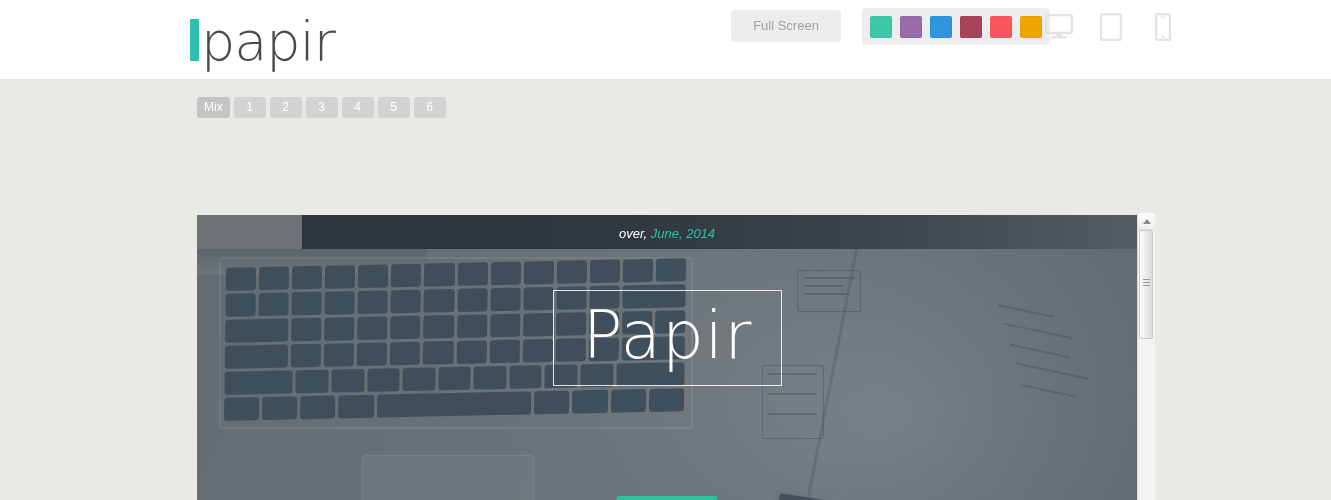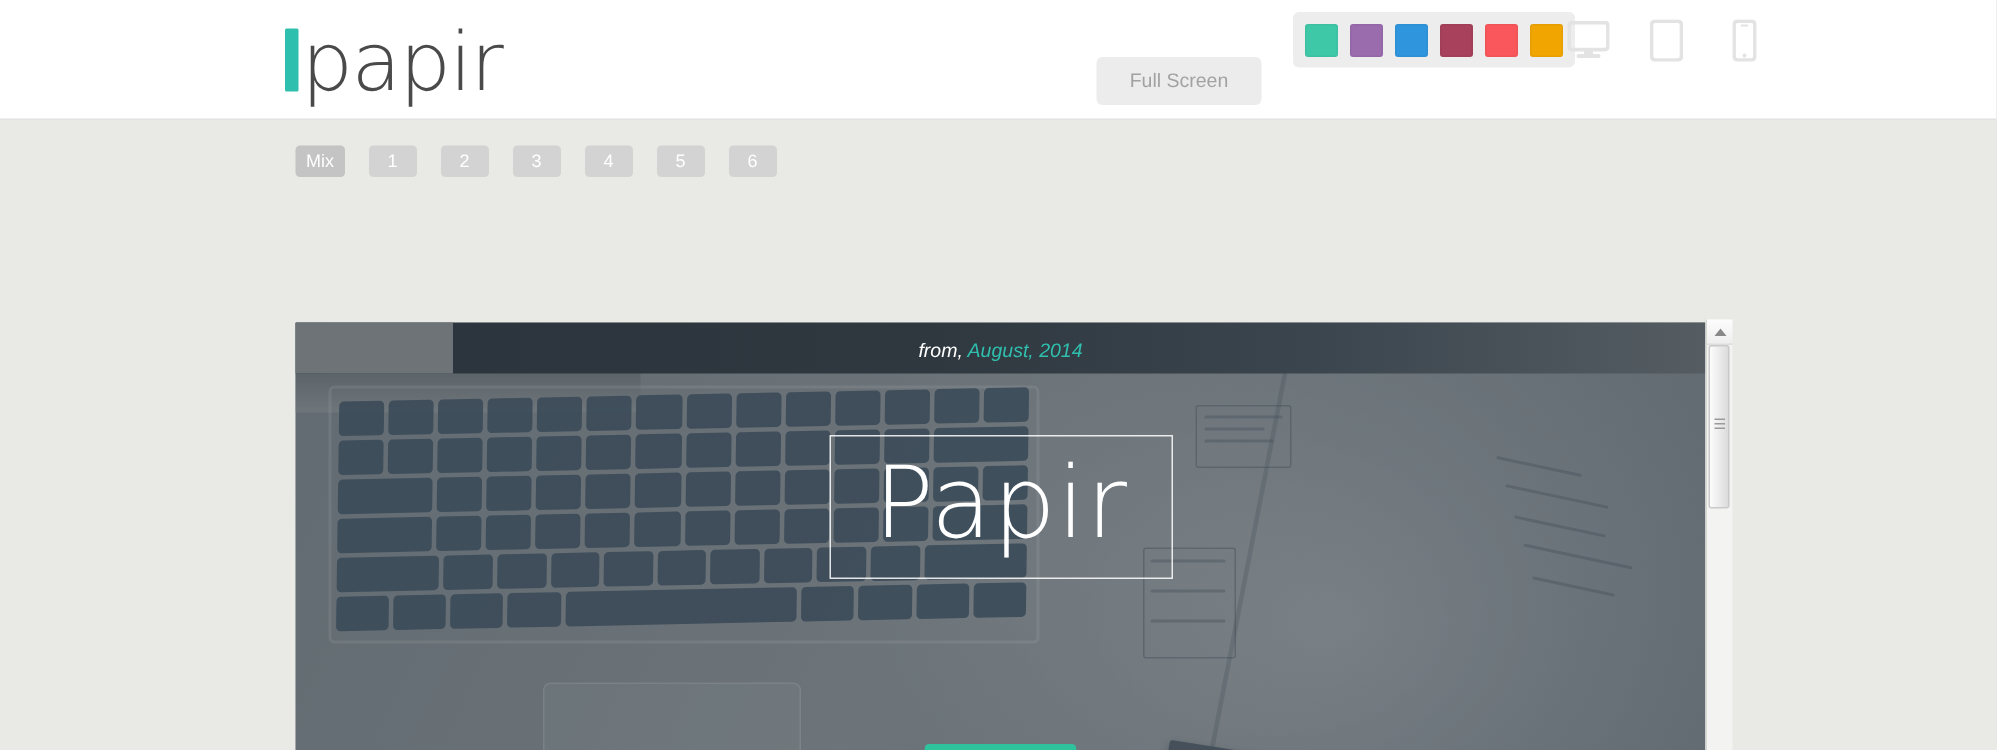--- a/index.html
+++ b/index.html
@@ -58,21 +58,20 @@
     background: #ececec;
     border: none;
     border-radius: 4px;
     color: #a2a2a2;
     font-size: 13px;
     font-family: "Liberation Sans", sans-serif;
     cursor: pointer;
     line-height: 32px;
     text-align: center;
     padding: 0;
-    margin-top: 28px;
   }
 
   .swatch-group {
     position: absolute;
     left: 862px;
     top: 8px;
     height: 37px;
     background: #ededed;
     border-radius: 4px;
     display: flex;
@@ -116,21 +115,21 @@
     height: 420px;
     background: #e9e9e5;
   }
 
   
   .tabrow {
     position: absolute;
     left: 197px;
     top: 17px;
     display: flex;
-    gap: 16px;
+    gap: 4px;
   }
   .tab {
     min-width: 32px;
     height: 21px;
     background: #d3d3d3;
     border: none;
     border-radius: 3px;
     color: #ffffff;
     font-size: 12px;
     line-height: 21px;
@@ -572,22 +571,22 @@
     <div class="sketch" style="left:806px;top:115px;width:70px;height:2px;transform:rotate(12deg);"></div>
     <div class="sketch" style="left:812px;top:135px;width:62px;height:2px;transform:rotate(12deg);"></div>
     <div class="sketch" style="left:818px;top:155px;width:74px;height:2px;transform:rotate(12deg);"></div>
     <div class="sketch" style="left:824px;top:175px;width:56px;height:2px;transform:rotate(12deg);"></div>
     <div class="pen"></div>
 
     <div class="photo-tint"></div>
     <div class="photo-topstrip"></div>
 
     <div class="issue-line">
-      <span>from,</span>
-      <span class="issue-date">August, 2014</span>
+      <span>over,</span>
+      <span class="issue-date">June, 2014</span>
     </div>
 
     <div class="title-box">
       <span class="title-text">Papir</span>
     </div>
 
 
     <button class="more-btn">More detail</button>
   </div>
 

